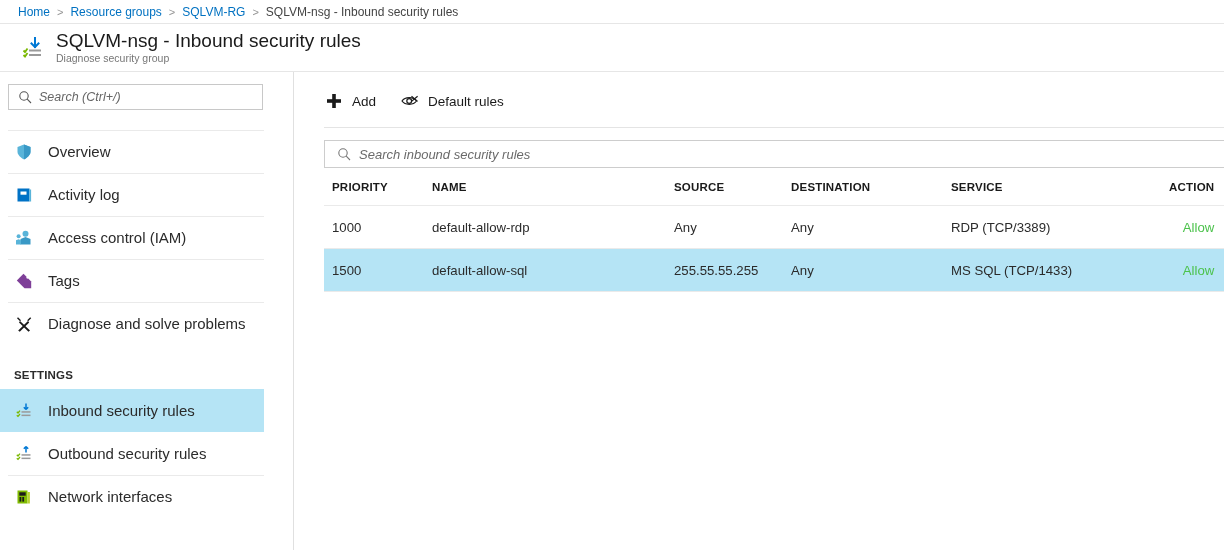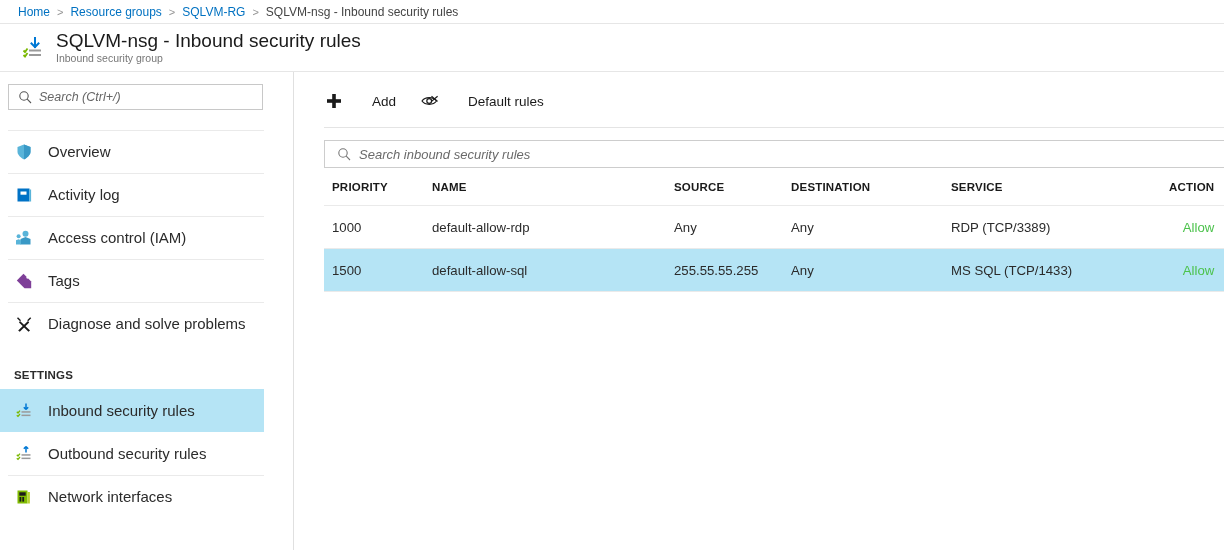--- a/index.html
+++ b/index.html
@@ -165,21 +165,20 @@
     display: flex;
     align-items: center;
     height: 34px;
   }
   .cmd-btn {
     display: flex;
     align-items: center;
     cursor: pointer;
     margin-right: 24px;
     height: 30px;
-    gap: 20px;
   }
   .cmd-icon { width: 20px; height: 20px; margin-right: 8px; flex: none; display:flex; align-items:center; justify-content:center;}
   .cmd-label { font-size: 13.5px; color: #1a1a1a; white-space: nowrap; }
   .cmd-rule {
     height: 1px;
     background: #e4e4e4;
     margin-top: 9px;
     margin-right: 10px;
   }
 
@@ -248,21 +247,21 @@
     <svg width="28" height="28" viewBox="0 0 28 28">
       <path d="M17 4 L17 13 M17 13 L13.5 9.5 M17 13 L20.5 9.5" stroke="#0078d4" stroke-width="2" fill="none" stroke-linecap="square"></path>
       <rect x="11" y="15.5" width="12" height="2" fill="#9a9a9a"></rect>
       <rect x="11" y="20" width="12" height="2" fill="#9a9a9a"></rect>
       <path d="M5.5 16.5 L7 18 L9.5 14.5" stroke="#7ab800" stroke-width="1.8" fill="none"></path>
       <path d="M5.5 21 L7 22.5 L9.5 19" stroke="#7ab800" stroke-width="1.8" fill="none"></path>
     </svg>
   </span>
   <span class="header-text">
     <span class="page-title">SQLVM-nsg - Inbound security rules</span>
-    <span class="page-subtitle">Inbound security group</span>
+    <span class="page-subtitle">Diagnose security group</span>
   </span>
 </div>
 
 <div class="body-wrap">
 
   <div class="sidebar">
 
     <div class="side-search-wrap">
       <span class="side-search-icon">
         <svg width="14" height="14" viewBox="0 0 14 14">

